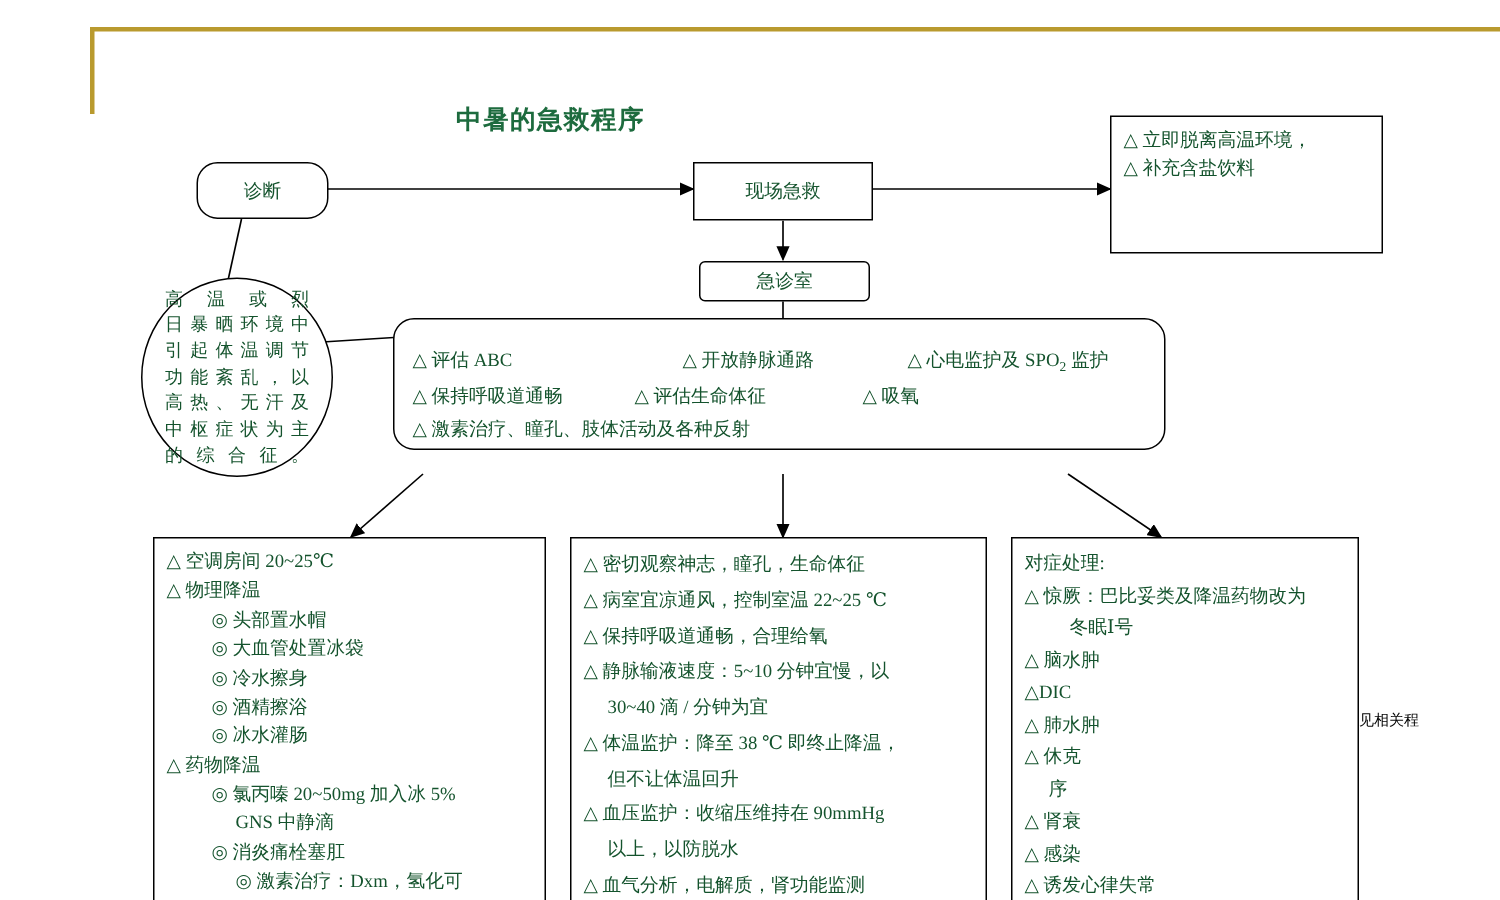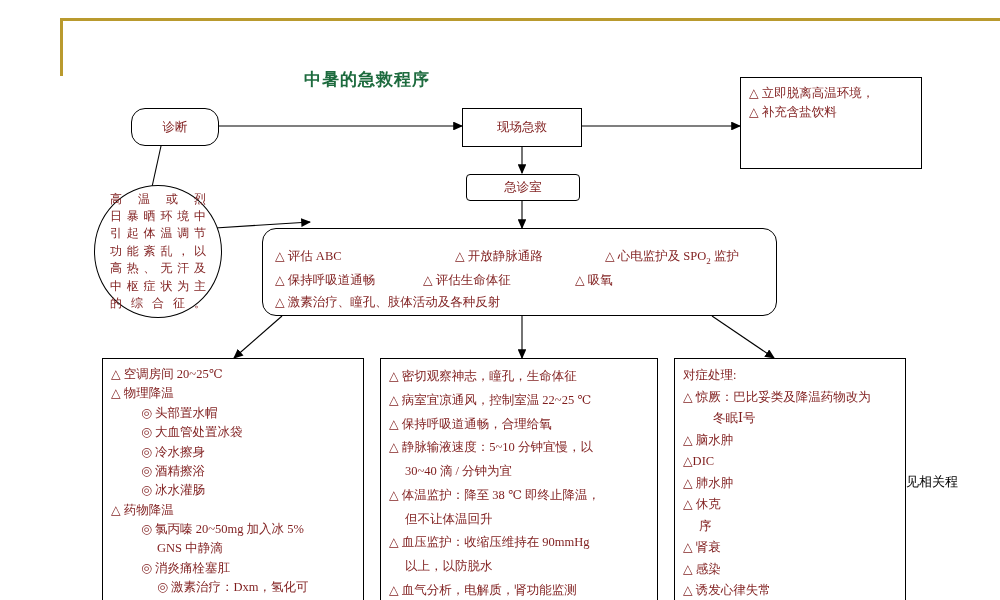--- a/index.html
+++ b/index.html
@@ -43,21 +43,21 @@
     letter-spacing: 1px;
     white-space: nowrap;
   }
   .box {
     position: absolute;
     border: 1px solid #000;
     background: #fff;
     box-sizing: border-box;
     font-size: 12.5px;
     line-height: 1.5;
-    color: #7f1d1d;
+    color: #14532d;
   }
   .box.center {
     display: flex;
     align-items: center;
     justify-content: center;
     text-align: center;
   }
   .rounded {
     border-radius: 14px;
   }
@@ -85,21 +85,21 @@
   }
   .sub {
     font-size: 9px;
     vertical-align: sub;
   }
   .inner-ind1 { padding-left: 16px; }
   .inner-ind2 { padding-left: 30px; }
   .inner-ind3 { padding-left: 46px; }
   .brace-label {
     position: absolute;
-    font-size: 13px;
+    font-size: 10px;
     white-space: nowrap;
   }
 </style>
 </head>
 <body>
 
 <div id="page">
 
   <div class="frame-top"></div>
   <div class="frame-left"></div>
@@ -154,21 +154,21 @@
       <div class="justify-cn">高温或烈</div>
       <div class="justify-cn">日暴晒环境中</div>
       <div class="justify-cn">引起体温调节</div>
       <div class="justify-cn">功能紊乱，以</div>
       <div class="justify-cn">高热、无汗及</div>
       <div class="justify-cn">中枢症状为主</div>
       <div class="justify-cn">的综合征。</div>
     </div>
   </div>
 
-  <div class="box rounded" style="left:240px; top:228px; width:515px; height:88px; padding:18px 12px 0 12px;">
+  <div class="box rounded" style="left:240px; top:212px; width:515px; height:88px; padding:18px 12px 0 12px;">
     <div style="display:flex; gap:0; white-space:nowrap;">
       <span style="width:180px;">△ 评估 ABC</span>
       <span style="width:150px;">△ 开放静脉通路</span>
       <span>△ 心电监护及 SPO<span class="sub">2</span> 监护</span>
     </div>
     <div style="display:flex; gap:0; white-space:nowrap; margin-top:3px;">
       <span style="width:148px;">△ 保持呼吸道通畅</span>
       <span style="width:152px;">△ 评估生命体征</span>
       <span>△ 吸氧</span>
     </div>

